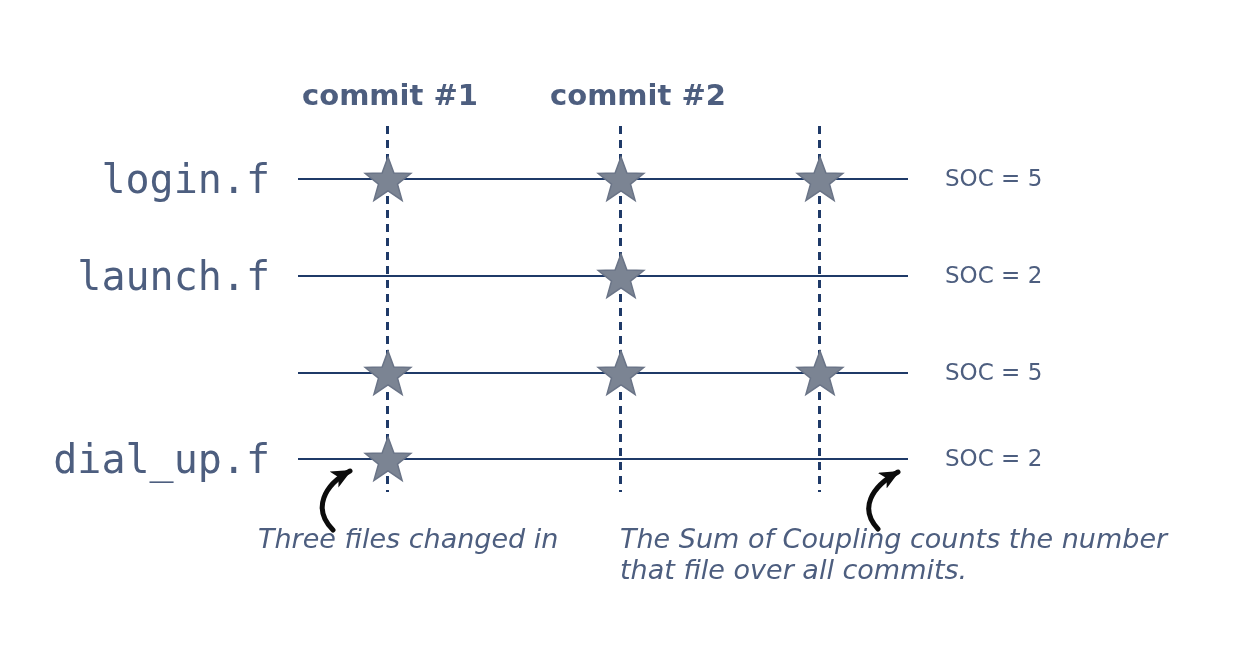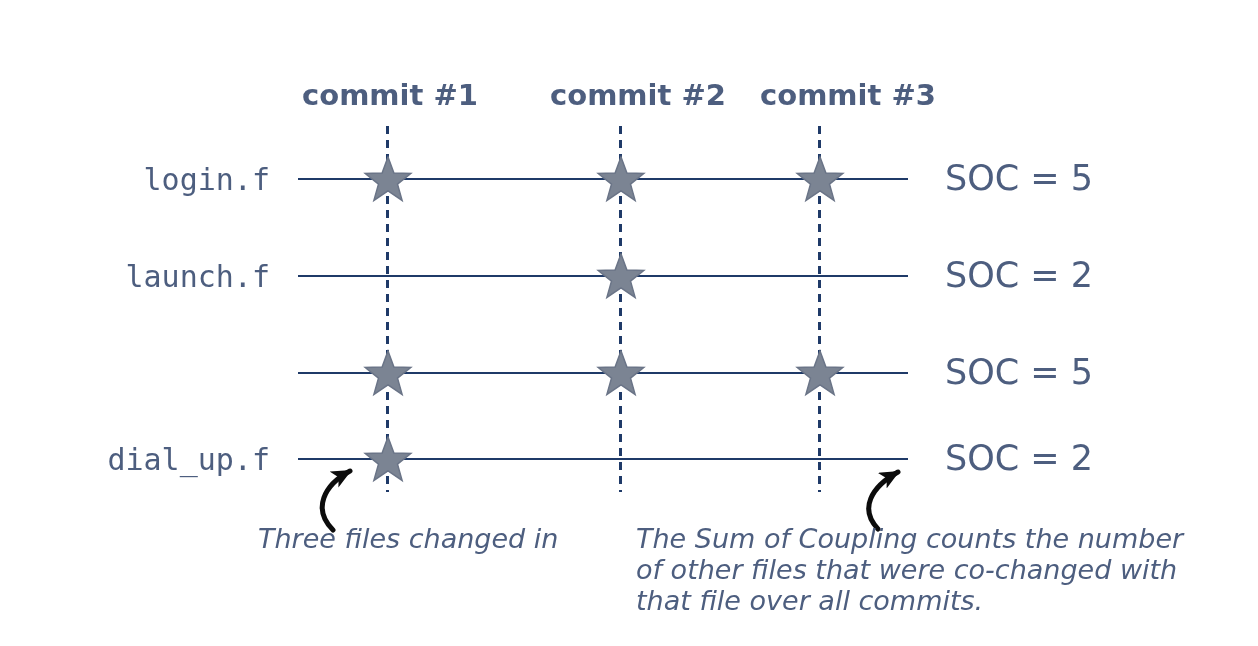--- a/index.html
+++ b/index.html
@@ -32,47 +32,46 @@
   }
   .hline{
     position:absolute;left:298px;width:610px;height:2px;
     background:var(--navy);
   }
   .file-label{
     position:absolute;left:0;width:270px;
     text-align:right;
     transform:translateY(-50%);
     font-family:"DejaVu Sans Mono","Liberation Mono",monospace;
-    font-size:30px;color:var(--slate);
+    font-size:40px;color:var(--slate);
     white-space:nowrap;
   }
   .soc-label{
     position:absolute;left:945px;
     transform:translateY(-52%);
-    font-size:35px;color:var(--slate);
+    font-size:23px;color:var(--slate);
     white-space:nowrap;
   }
   .star{position:absolute;width:52px;height:52px;}
   .overlay{position:absolute;left:0;top:0;pointer-events:none;}
   .annotation{
     position:absolute;
     font-style:italic;
     font-size:27px;line-height:31px;
     color:var(--slate);
     white-space:nowrap;
   }
 </style>
 </head>
 <body>
 
 <div class="canvas">
 
   <div class="commit-header" style="left:390px">commit #1</div>
   <div class="commit-header" style="left:638px">commit #2</div>
-  <div class="commit-header" style="left:848px">commit #3</div>
 
   <div class="vline" style="left:386px"></div>
   <div class="vline" style="left:619px"></div>
   <div class="vline" style="left:818px"></div>
 
   <div class="file-label" style="top:158px">login.f</div>
   <div class="hline" style="top:157px"></div>
   <div class="soc-label" style="top:158px">SOC = 5</div>
 
   <div class="file-label" style="top:255px">launch.f</div>
@@ -119,19 +118,18 @@
         <path d="M0,0 L20,9 L0,18 L5,9 Z" fill="#0c0c0c"></path>
       </marker>
     </defs>
     <path d="M 333 509 C 312 488 324 464 350 450" fill="none" stroke="#0c0c0c" stroke-width="5" stroke-linecap="round" marker-end="url(#ah)"></path>
     <path d="M 878 508 C 859 488 871 466 898 451" fill="none" stroke="#0c0c0c" stroke-width="5" stroke-linecap="round" marker-end="url(#ah)"></path>
   </svg>
 
   <div class="annotation" style="left:258px;top:502px">
     <div>Three files changed in</div>
   </div>
-  <div class="annotation" style="left:636px;top:502px">
+  <div class="annotation" style="left:620px;top:502px">
     <div>The Sum of Coupling counts the number</div>
-    <div>of other files that were co-changed with</div>
     <div>that file over all commits.</div>
   </div>
 
 </div>
 
 </body></html>

